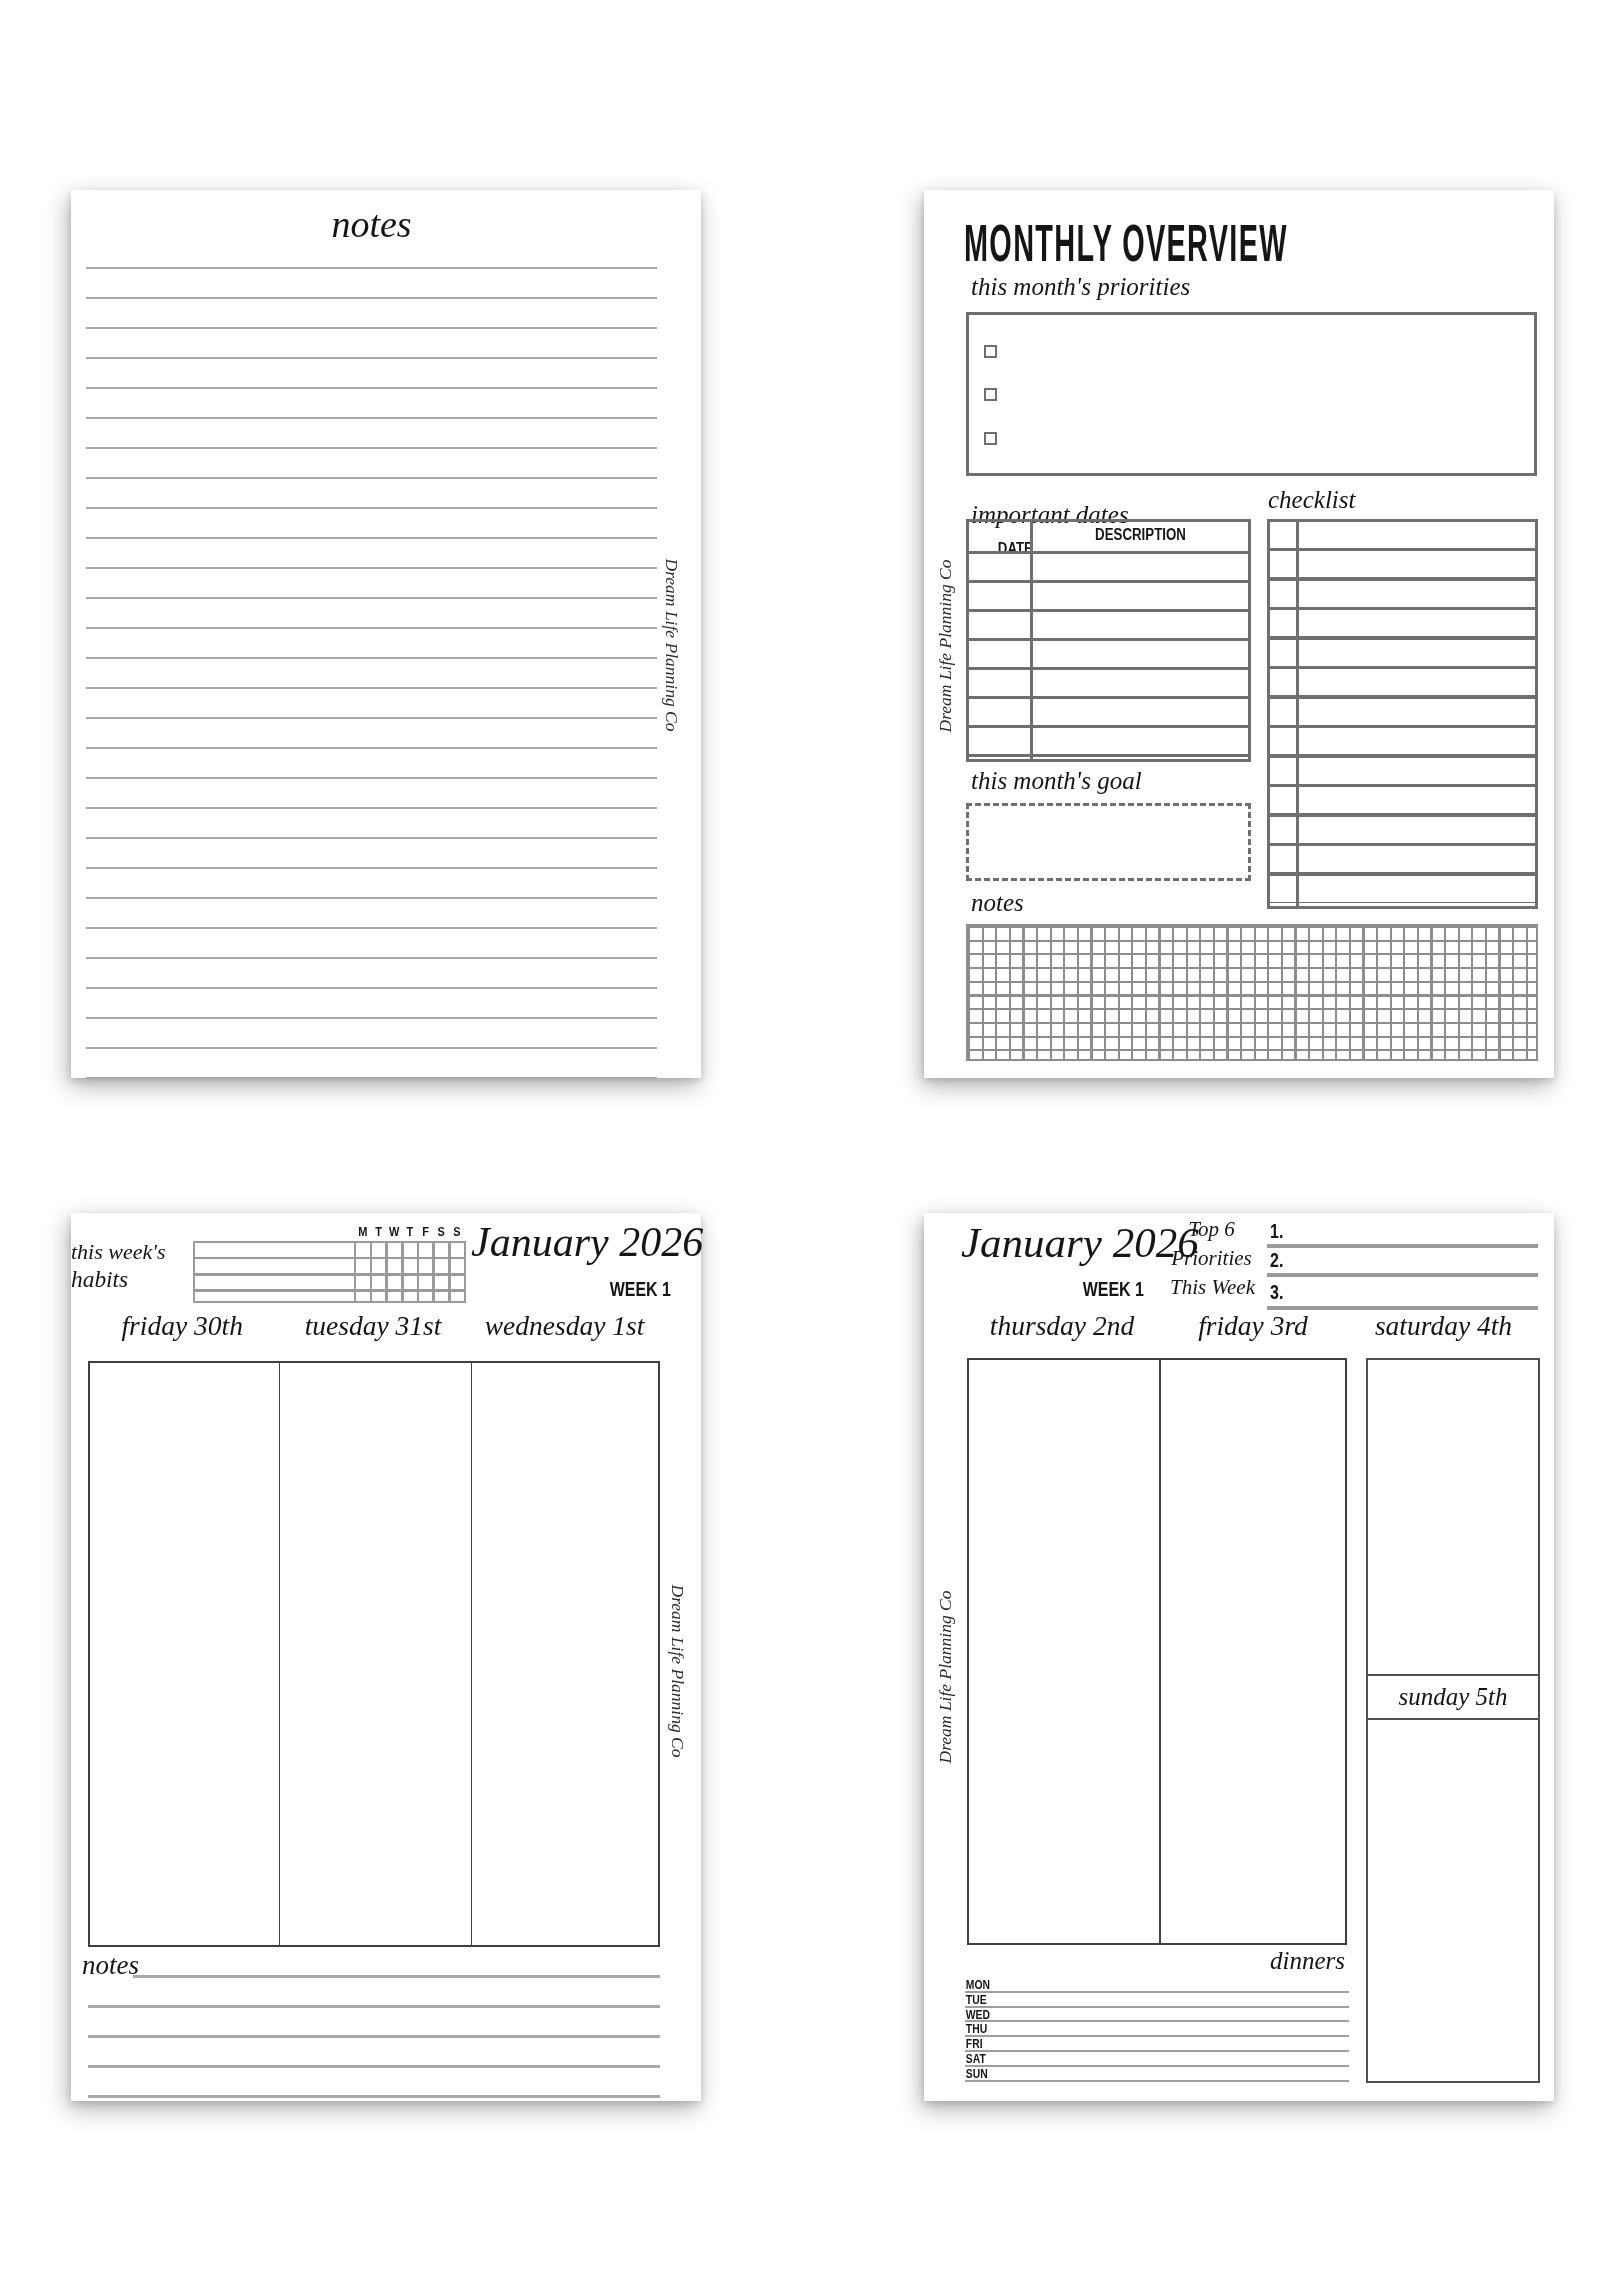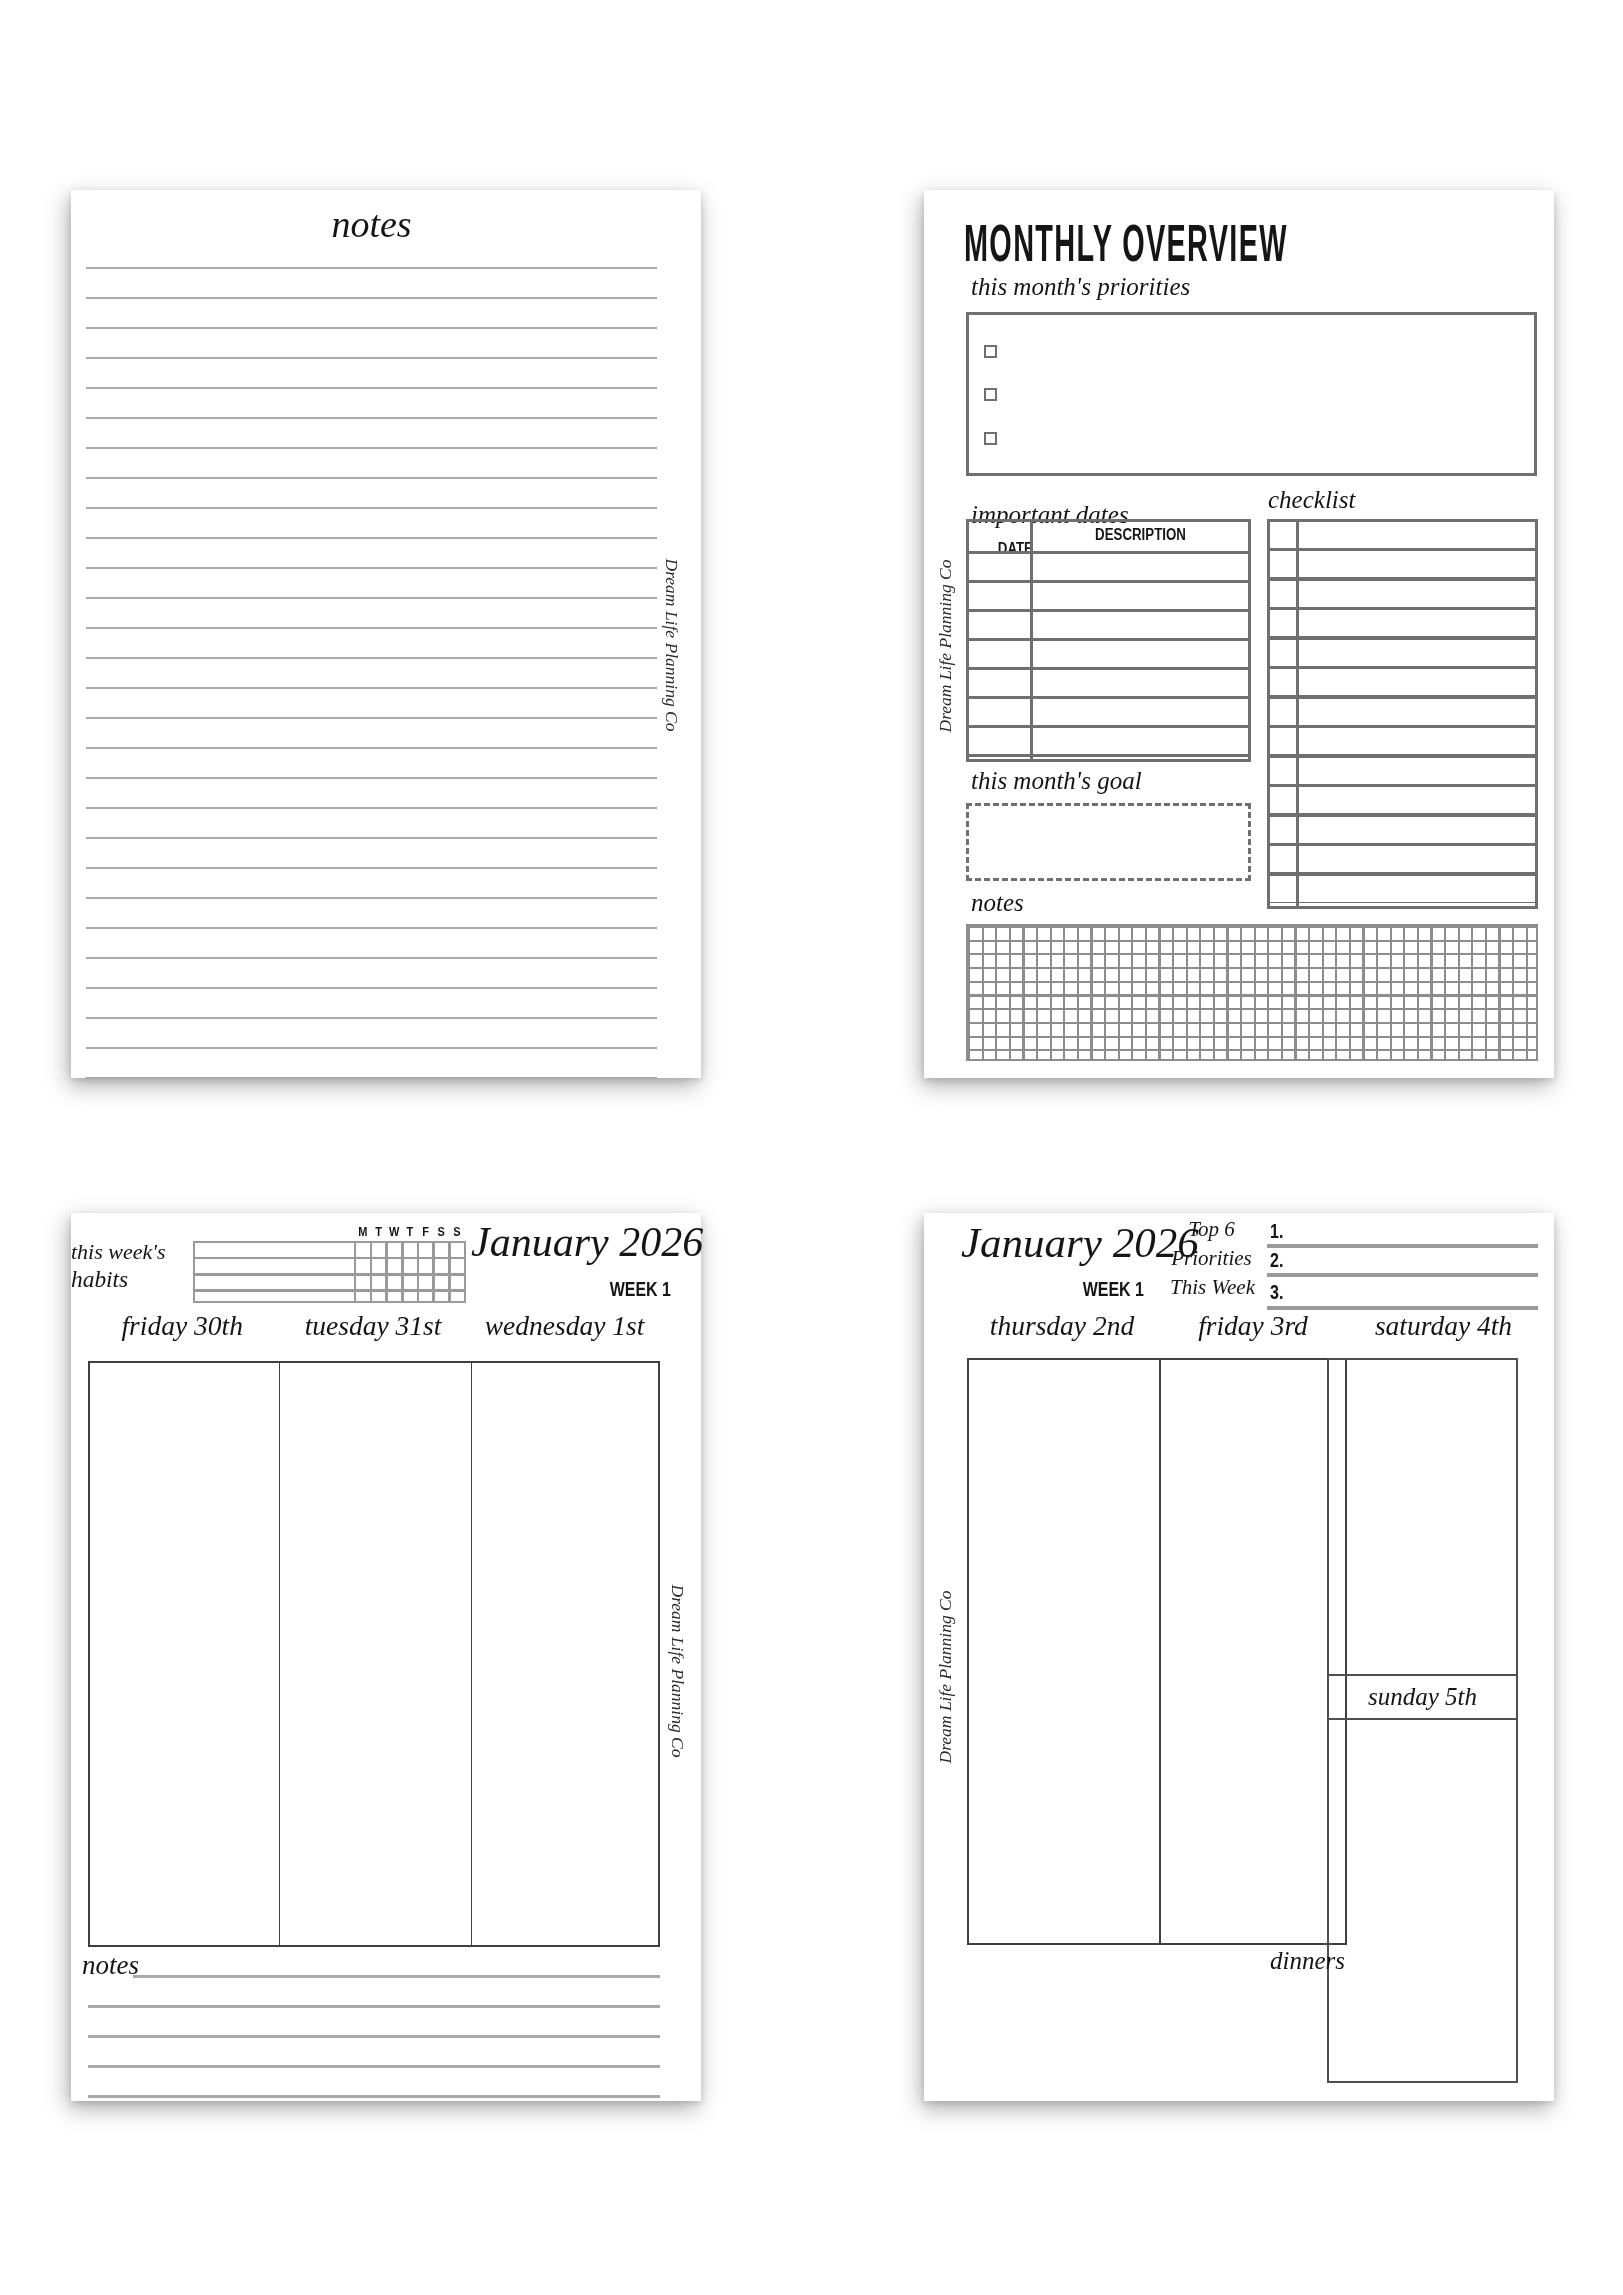--- a/index.html
+++ b/index.html
@@ -80,21 +80,21 @@
     background:repeating-linear-gradient(to bottom,var(--line) 0 2.9px,transparent 2.9px 30px);}
 
   
   .p4-title{left:37px;top:5px;font-size:43px;}
   .p4-week{left:125px;top:70px;width:95px;text-align:right;}
   .p4-top3{left:246px;top:1.7px;width:83px;text-align:center;font-size:21px;line-height:29px;white-space:nowrap;}
   .p4-num{font-size:16px;}
   .p4-numline{height:3.8px;background:var(--habit);left:343px;width:271px;}
   .tf-box{left:43px;top:145px;width:380px;height:587px;border:2.1px solid var(--boxdark);}
   .tf-div{position:absolute;left:190px;top:0;bottom:0;width:1.7px;background:var(--boxdark);}
-  .sat-box{left:403px;top:145px;width:191px;height:725px;border:2.5px solid #4f4f4f;}
+  .sat-box{left:442px;top:145px;width:174px;height:725px;border:2.5px solid #4f4f4f;}
   .sun-band{position:absolute;left:0;right:0;top:314px;height:46px;border-top:2.5px solid #4f4f4f;
     border-bottom:2.5px solid #4f4f4f;display:flex;align-items:center;justify-content:center;}
   .sun-band .script{font-size:25px;}
   .p4-dinners-lbl{left:296px;top:734px;width:125px;text-align:right;font-size:25px;}
   .dinner-rows{left:41px;top:765px;width:384px;}
   .dinner-row{height:14.8px;border-bottom:2.5px solid #9e9e9e;}
   .dinner-row-txt{font-family:"Liberation Sans",sans-serif;font-weight:700;font-size:10.4px;
     display:inline-block;transform:scaleY(1.25);transform-origin:left bottom;padding-left:0.8px;line-height:11.7px;}
 </style>
 </head>
@@ -212,16 +212,25 @@
     <div class="tf-div"></div>
   </div>
 
   <div class="abs sat-box">
     <div class="sun-band">
       <span class="script">sunday 5th</span>
     </div>
   </div>
 
   <div class="abs script p4-dinners-lbl">dinners</div>
+  <div class="abs dinner-rows">
+      <div class="dinner-row"><span class="dinner-row-txt">MON</span></div>
+      <div class="dinner-row"><span class="dinner-row-txt">TUE</span></div>
+      <div class="dinner-row"><span class="dinner-row-txt">WED</span></div>
+      <div class="dinner-row"><span class="dinner-row-txt">THU</span></div>
+      <div class="dinner-row"><span class="dinner-row-txt">FRI</span></div>
+      <div class="dinner-row"><span class="dinner-row-txt">SAT</span></div>
+      <div class="dinner-row"><span class="dinner-row-txt">SUN</span></div>
+    </div>
 
   <div class="abs brand rotm90" style="left:21px;top:464px;">Dream Life Planning Co</div>
 </div>
 
 
 </body></html>

